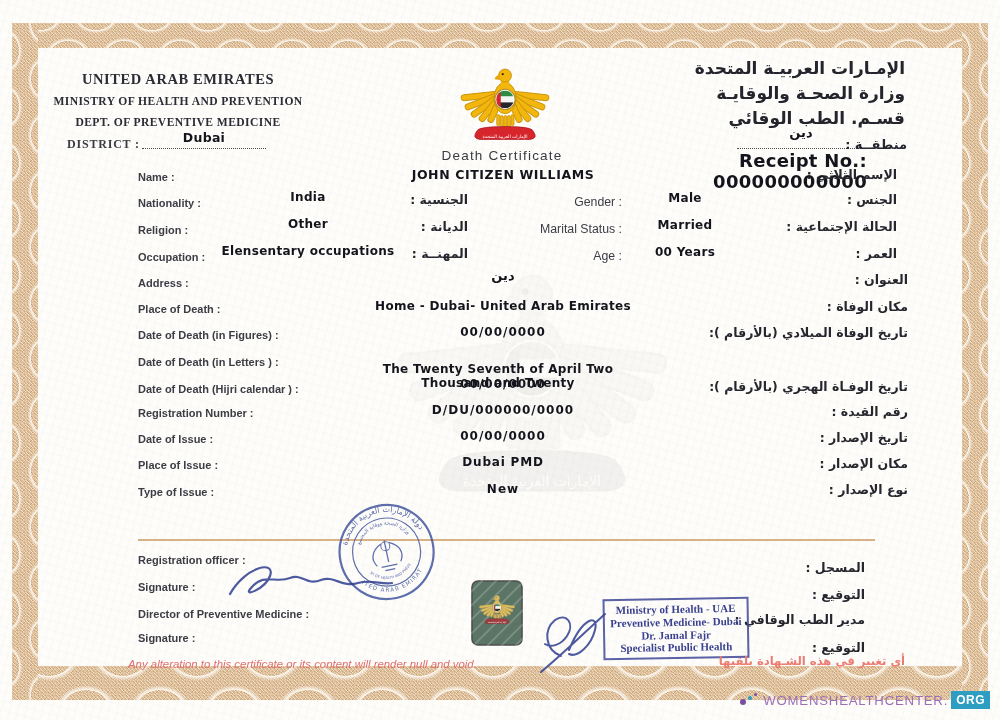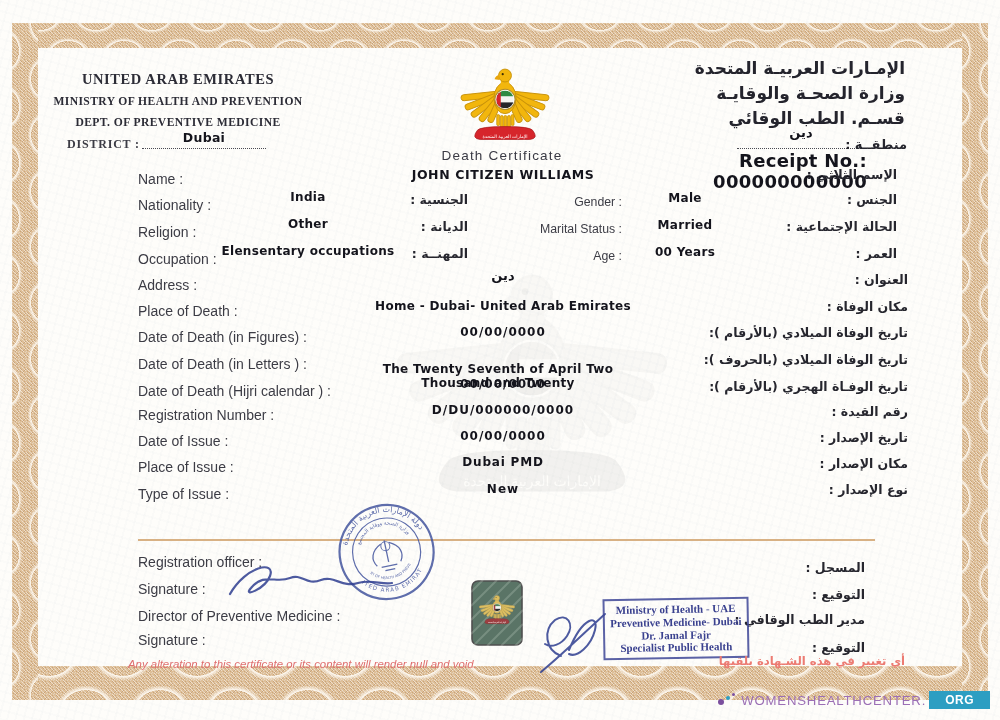--- a/index.html
+++ b/index.html
@@ -25,21 +25,21 @@
       background-size:74px 100%,74px 100%,7px 7px,7px 7px;
       background-position:0 0,37px 0,0 0,3px 2px;}
   .bv{background-image:
       radial-gradient(22px 30px at -6px 50%, rgba(0,0,0,0) 58%, #fdf8f0 60%, rgba(0,0,0,0) 74%),
       radial-gradient(22px 30px at 32px 50%, rgba(0,0,0,0) 58%, #fdf8f0 60%, rgba(0,0,0,0) 74%),
       repeating-linear-gradient(45deg, rgba(255,255,255,.5) 0 1px, rgba(0,0,0,0) 1px 3px),
       repeating-linear-gradient(-45deg, rgba(151,103,58,.3) 0 1px, rgba(0,0,0,0) 1px 3px);
       background-size:100% 56px,100% 56px,7px 7px,7px 7px;
       background-position:0 0,0 28px,0 0,2px 3px;}
   
-  .len{position:absolute;font-size:14px;color:#3c3c45;white-space:nowrap;}
+  .len{position:absolute;font-size:11px;color:#3c3c45;white-space:nowrap;font-weight:bold;}
   .lenr{position:absolute;font-size:12.3px;color:#3c3c45;text-align:right;white-space:nowrap;}
   .val{position:absolute;font-family:"DejaVu Sans",sans-serif;font-weight:bold;font-size:12px;
        color:#14141c;text-align:center;letter-spacing:.3px;}
   .lar{position:absolute;font-family:"DejaVu Sans",sans-serif;font-weight:bold;font-size:12.5px;
        color:#26262e;direction:rtl;white-space:nowrap;}
   .serif{font-family:"Liberation Serif",serif;}
   .hdr-en{position:absolute;left:53px;top:71px;width:250px;text-align:center;color:#2c2c36;}
   .hdr-en .l1{font-family:"Liberation Serif",serif;font-weight:bold;font-size:14.5px;letter-spacing:.6px;margin-bottom:7px;}
   .hdr-en .l2{font-family:"Liberation Serif",serif;font-weight:bold;font-size:11.6px;letter-spacing:.4px;margin-bottom:8px;}
   .hdr-ar{position:absolute;right:95px;top:56px;text-align:right;direction:rtl;
@@ -52,21 +52,21 @@
   .warn-ar{position:absolute;right:95px;top:654px;direction:rtl;font-family:"DejaVu Sans",sans-serif;
            font-weight:bold;font-size:11.6px;color:#ec7b72;padding-left:36px;}
   .boxstamp{position:absolute;left:603px;top:598px;width:138px;border:2px solid rgba(62,70,150,.85);
             transform:rotate(-1deg);padding:3px 2px;text-align:center;color:#3a418f;
             font-family:"Liberation Serif",serif;font-weight:bold;font-size:11px;line-height:12.8px;}
   .roundstamp{position:absolute;left:327px;top:492px;transform:rotate(-12deg);opacity:.82;}
   .sig{position:absolute;}
   .wm{position:absolute;left:392px;top:258px;opacity:.06;filter:grayscale(1);}
   .brand{position:absolute;right:10px;top:691px;display:flex;align-items:center;gap:3px;}
   .brand .bname{color:#9b6fb5;font-size:13.2px;letter-spacing:.8px;}
-  .brand .borg{background:#2d9ec2;color:#fff;font-weight:bold;font-size:12px;padding:2px 16px;letter-spacing:.5px;}
+  .brand .borg{background:#2d9ec2;color:#fff;font-weight:bold;font-size:12px;padding:2px 5px;letter-spacing:.5px;}
   .bdots{position:relative;width:20px;height:14px;display:inline-block;}
   .bdots i{position:absolute;border-radius:50%;}
   .bdots .d1{width:6px;height:6px;background:#7b4f9e;left:0;top:6px;}
   .bdots .d2{width:4px;height:4px;background:#2d9ec2;left:8px;top:3px;}
   .bdots .d3{width:3px;height:3px;background:#7b4f9e;left:14px;top:0;}
 </style>
 </head>
 <body>
 
 <div class="page">
@@ -181,21 +181,20 @@
   <span class="len" style="left:138px;top:303px">Place of Death :</span>
   <span class="val" style="left:303px;top:299px;width:400px">Home - Dubai- United Arab Emirates</span>
   <span class="lar" style="right:92px;top:299px">مكان الوفاة :</span>
 
   <span class="len" style="left:138px;top:329px">Date of Death (in Figures) :</span>
   <span class="val" style="left:303px;top:325px;width:400px;letter-spacing:1px;">00/00/0000</span>
   <span class="lar" style="right:92px;top:325px">تاريخ الوفاة الميلادي (بالأرقام ):</span>
 
   <span class="len" style="left:138px;top:356px">Date of Death (in Letters ) :</span>
   <span class="val" style="left:358px;top:350px;width:280px;line-height:14px;margin-top:12px;">The Twenty Seventh of April Two Thousand and Twenty</span>
-  <span class="lar" style="right:92px;top:352px">تاريخ الوفاة الميلادي (بالحروف ):</span>
 
   <span class="len" style="left:138px;top:383px">Date of Death (Hijri calendar ) :</span>
   <span class="val" style="left:303px;top:377px;width:400px;letter-spacing:1px;">00/00/0000</span>
   <span class="lar" style="right:92px;top:379px">تاريخ الوفـاة الهجري (بالأرقام ):</span>
 
   <span class="len" style="left:138px;top:407px">Registration Number :</span>
   <span class="val" style="left:303px;top:403px;width:400px;letter-spacing:1px;">D/DU/000000/0000</span>
   <span class="lar" style="right:92px;top:404px">رقم القيدة :</span>
 
   <span class="len" style="left:138px;top:433px">Date of Issue :</span>

